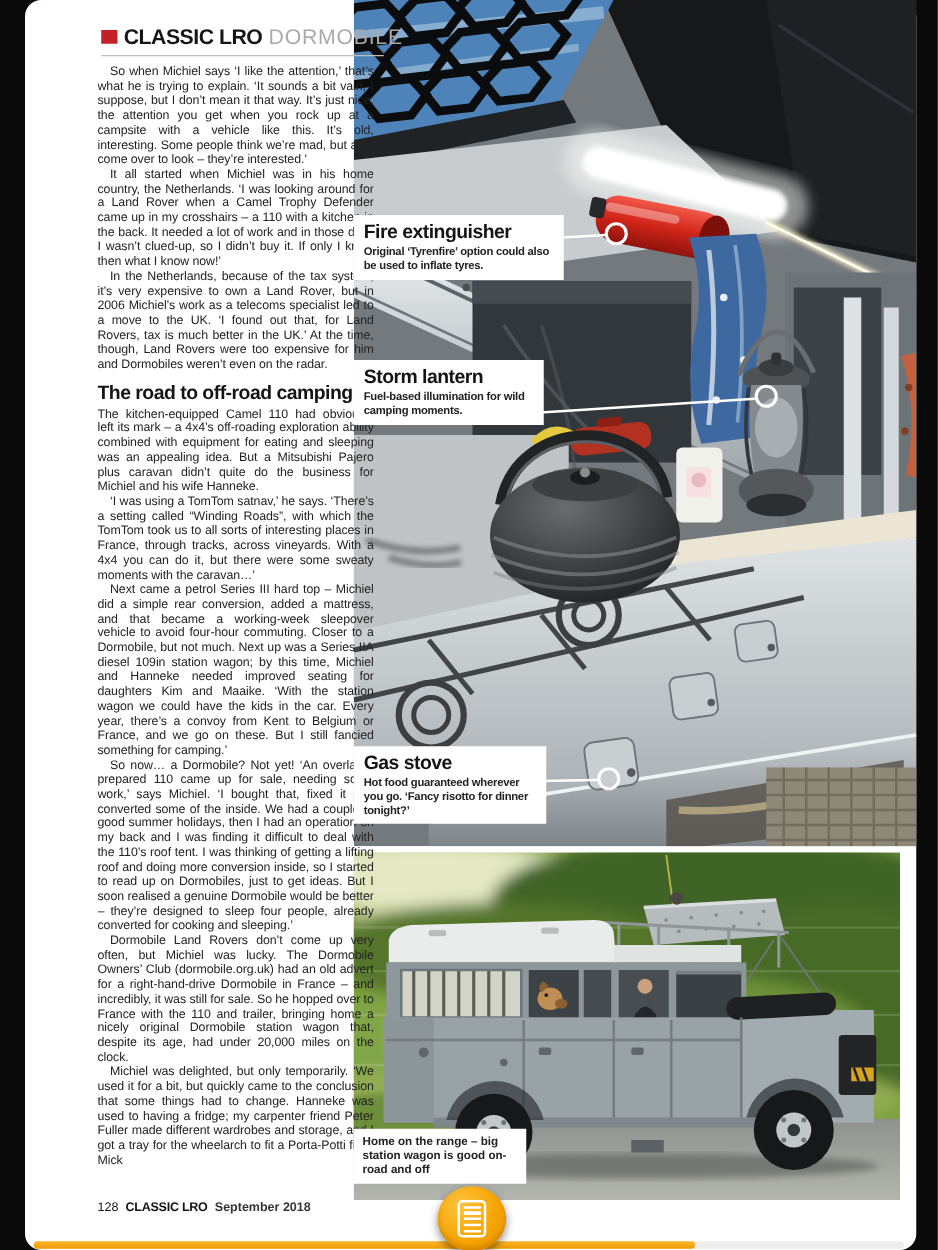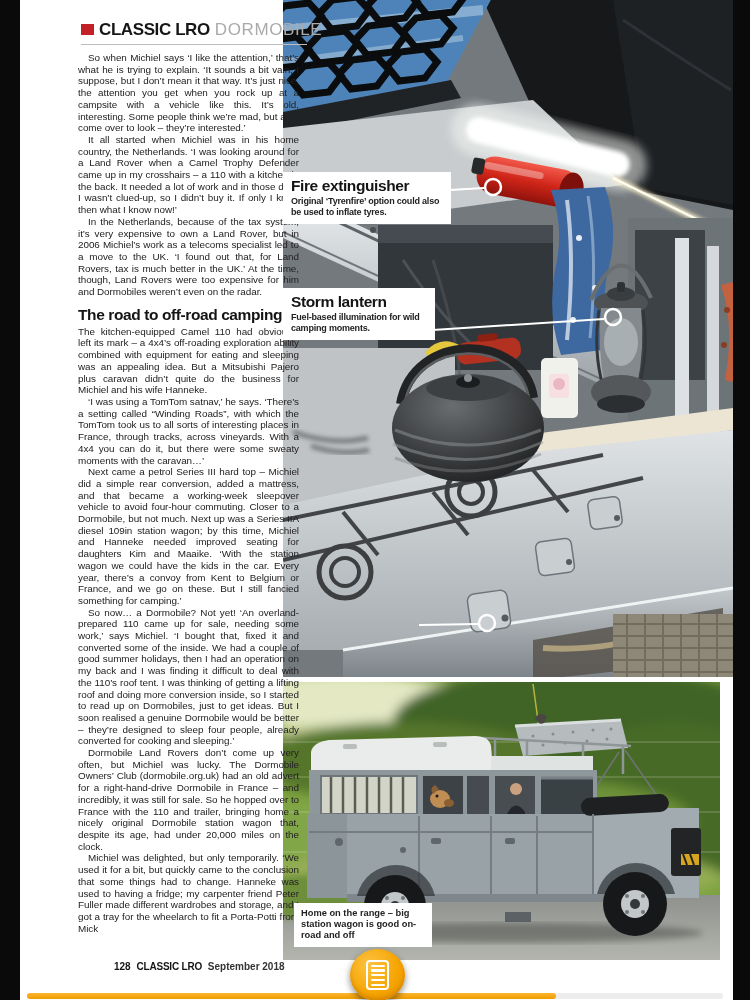--- a/index.html
+++ b/index.html
@@ -1,18 +1,18 @@
 <!DOCTYPE html>
 <html><head>
 <meta charset="utf-8">
 <style>
   html,body{margin:0;padding:0;background:#0a0a0a;}
   .stage{position:relative;width:750px;height:1000px;overflow:hidden;background:#0a0a0a;
          font-family:"Liberation Sans",sans-serif;}
-  .page{position:absolute;left:20px;top:0;width:713px;height:1000px;background:#ffffff;}
+  .page{position:absolute;left:20px;top:0;width:713px;height:1000px;background:#ffffff;border-radius:13px;}
 
   
   .kicker{position:absolute;left:61px;top:20px;z-index:5;white-space:nowrap;}
   .kicker .sq{display:inline-block;width:13px;height:11px;background:#c32127;margin-right:5px;}
   .kicker .kt{font-size:17px;font-weight:800;letter-spacing:-0.4px;color:#161616;}
   .kicker .tp{font-size:17px;font-weight:500;letter-spacing:0.6px;color:#aaaaaa;margin-left:5px;}
   .kicker-rule{position:absolute;left:61px;top:44px;width:226px;height:1px;background:#bdbdbd;z-index:5;}
 
   
   .col{position:absolute;left:58px;top:52px;width:221px;height:903px;overflow:hidden;
@@ -27,28 +27,28 @@
   .photo-bottom{position:absolute;left:263px;top:682px;width:437px;height:278px;}
   .photo-top svg,.photo-bottom svg{display:block;}
 
   
   .callout{position:absolute;background:#ffffff;padding:5px 8px 6px 8px;z-index:6;}
   .callout .ct{font-size:15.5px;font-weight:800;letter-spacing:-0.4px;color:#141414;line-height:17px;}
   .callout .cb{font-size:9px;font-weight:700;letter-spacing:-0.2px;color:#232122;line-height:10.8px;margin-top:2px;}
   .co-fire{left:283px;top:172px;width:152px;}
   .co-lantern{left:283px;top:288px;width:136px;}
   .co-stove{left:283px;top:597px;width:138px;}
-  .caption{position:absolute;left:294px;top:903px;width:124px;background:#ffffff;
+  .caption{position:absolute;left:283px;top:903px;width:124px;background:#ffffff;
            padding:5px 7px;font-size:9.3px;font-weight:700;line-height:11.2px;color:#232122;z-index:6;}
 
   .leaders{position:absolute;left:0;top:0;width:750px;height:1000px;z-index:5;pointer-events:none;}
 
   
   .footer{position:absolute;left:58px;top:961px;font-size:10px;color:#141414;z-index:4;white-space:nowrap;}
-  .footer .fn{font-weight:700;margin-left:36px;}
+  .footer .fn{font-weight:400;}
   .footer .fm{font-weight:800;letter-spacing:-0.2px;margin:0 3px;}
   .footer .fd{font-weight:700;color:#333;}
 
   
   .progress-track{position:absolute;left:27px;top:993px;width:696px;height:6px;background:#ededed;
                   border-radius:3px;z-index:7;}
   .progress-fill{height:6px;background:linear-gradient(#fdb62f,#f09c00);border-radius:3px;width:0;}
   .reader-btn{position:absolute;left:350px;top:949px;width:55px;height:52px;border-radius:50%;
               background:radial-gradient(circle at 35% 30%,#fcc23f,#f5a300 60%,#e89300);
               box-shadow:0 3px 7px rgba(0,0,0,0.45), inset 0 -3px 4px rgba(160,90,0,0.35);
@@ -392,20 +392,24 @@
   </div>
 
   <div class="callout co-fire">
     <div class="ct">Fire extinguisher</div>
     <div class="cb">Original ‘Tyrenfire’ option could also be used to inflate tyres.</div>
   </div>
   <div class="callout co-lantern">
     <div class="ct">Storm lantern</div>
     <div class="cb">Fuel-based illumination for wild camping moments.</div>
   </div>
+  <div class="callout co-stove">
+    <div class="ct">Gas stove</div>
+    <div class="cb">Hot food guaranteed wherever you go. ‘Fancy risotto for dinner tonight?’</div>
+  </div>
 
   <svg class="leaders">
     <g stroke="#ffffff" stroke-width="2" fill="none">
       <line x1="433" y1="191" x2="484" y2="188"></line>
         <circle cx="493" cy="187" r="8" stroke-width="2.5"></circle>
       <line x1="417" y1="331" x2="604" y2="319"></line>
         <circle cx="613" cy="317" r="8" stroke-width="2.5"></circle>
       <line x1="419" y1="625" x2="478" y2="624"></line>
         <circle cx="487" cy="623" r="8" stroke-width="2.5"></circle>
     </g>

